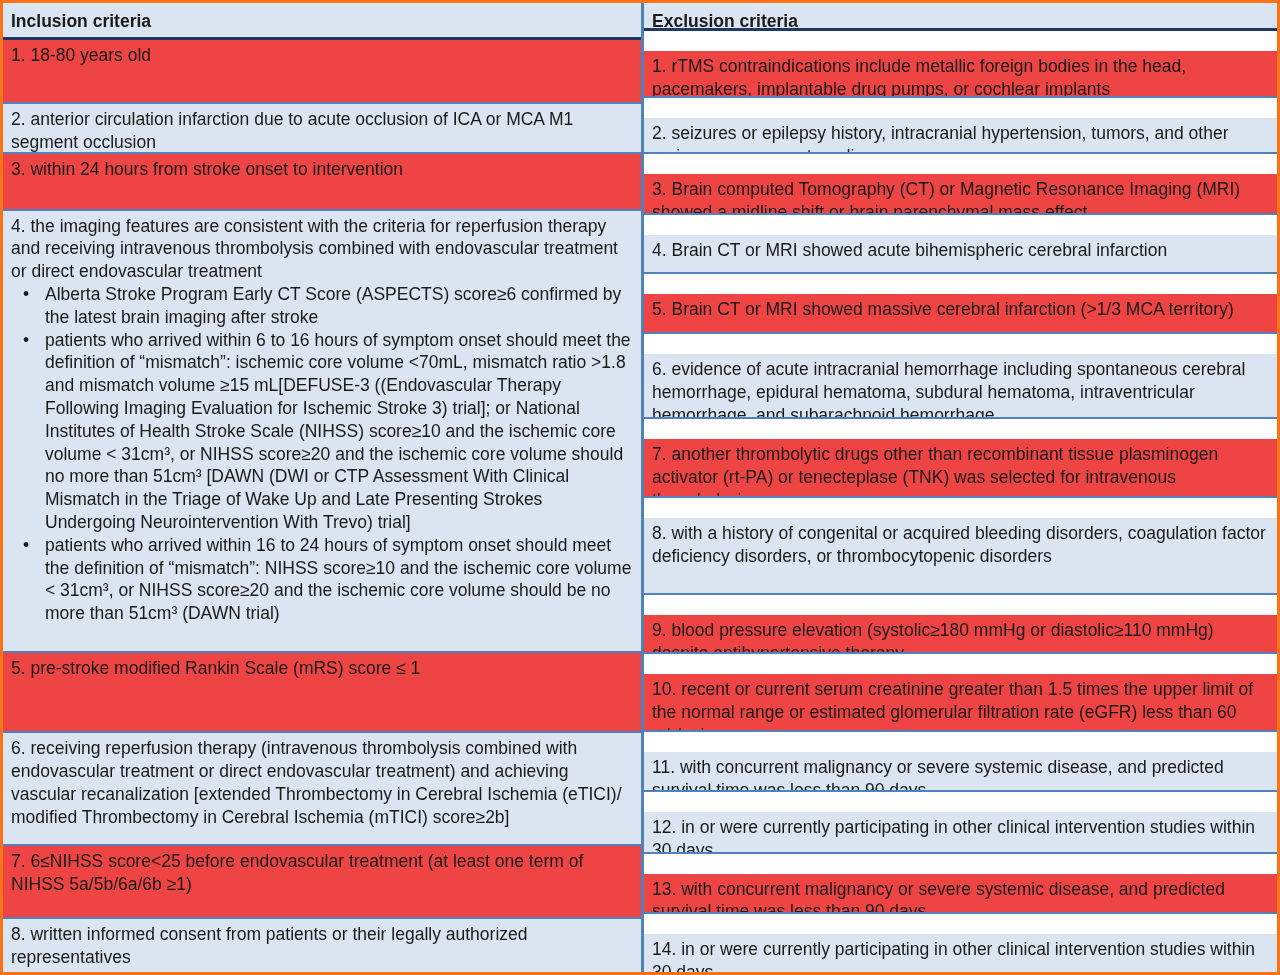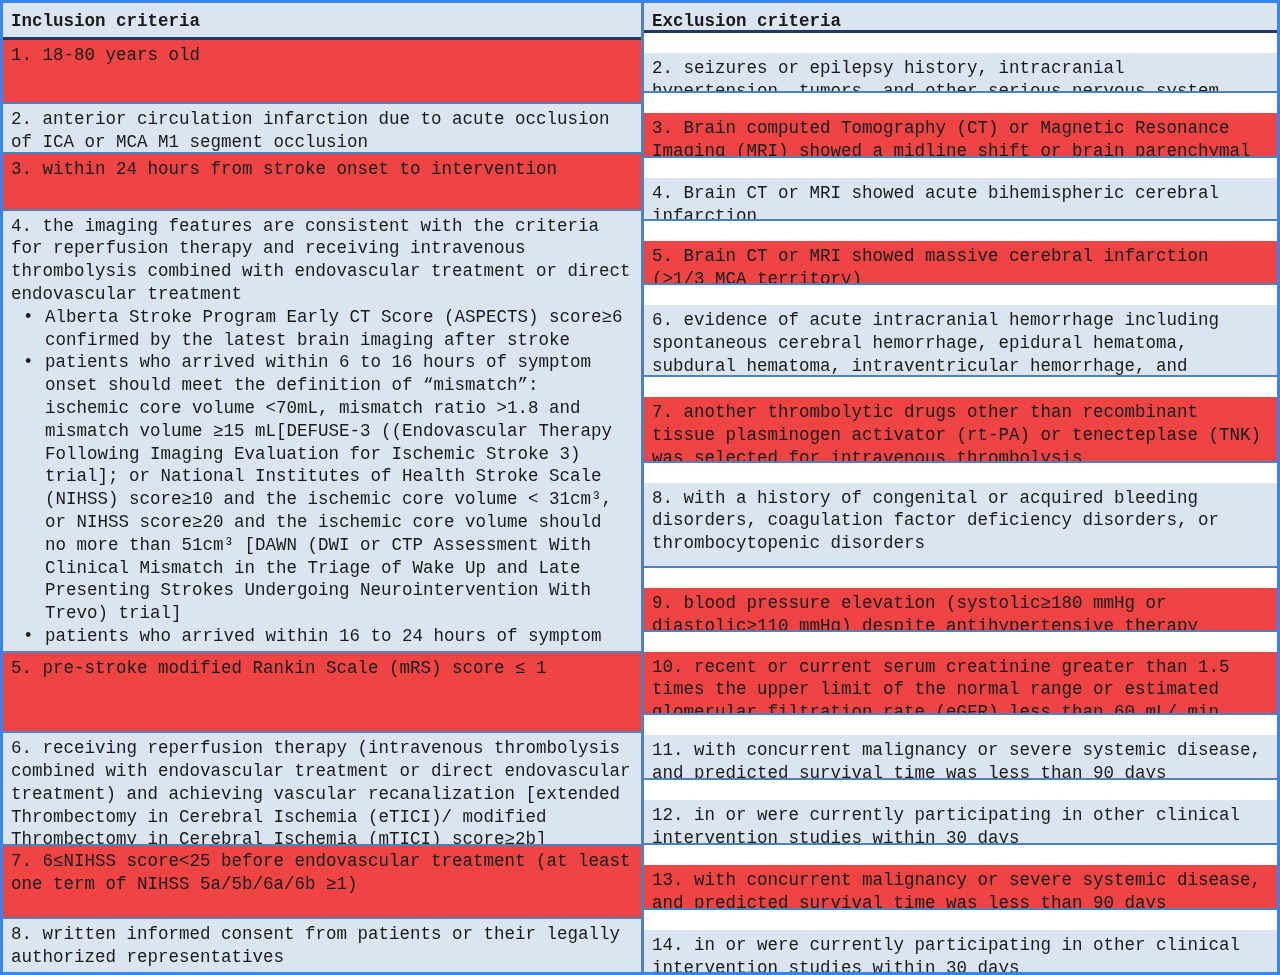--- a/index.html
+++ b/index.html
@@ -1,19 +1,19 @@
 <!DOCTYPE html>
 <html><head>
 <meta charset="utf-8">
 <style>
   html,body{margin:0;padding:0;background:#fff;}
   .tbl{
     width:1280px;height:975px;box-sizing:border-box;
-    border:3px solid #3b82f6;display:flex;background:#fff;
-    font-family:Liberation Mono, monospace;
+    border:3px solid #f97316;display:flex;background:#fff;
+    font-family:Liberation Sans, sans-serif;
     font-size:17.5px;line-height:22.8px;color:#1a1a1a;
   }
   .col{display:flex;flex-direction:column;box-sizing:border-box;}
   .col-left{width:641px;border-right:3px solid #4f81bd;}
   .col-right{flex:1;gap:20px;}
   .cell{
     box-sizing:border-box;padding:4px 9px 0 8px;
     border-bottom:2px solid #4f81bd;overflow:hidden;background:#ef4444;
   }
   .cell.last{border-bottom:none;}
@@ -70,20 +70,23 @@
     </div>
     <div class="cell band last" style="height:54px">
       <span>8. written informed consent from patients or their legally authorized representatives</span>
     </div>
   </div>
 
   <div class="col col-right">
     <div class="cell hdr band" style="height:37px">
       <span>Exclusion criteria</span>
     </div>
+    <div class="cell" style="height:66px">
+      <span>1. rTMS contraindications include metallic foreign bodies in the head, pacemakers, implantable drug pumps, or cochlear implants</span>
+    </div>
     <div class="cell band" style="height:50px">
       <span>2. seizures or epilepsy history, intracranial hypertension, tumors, and other serious nervous system diseases</span>
     </div>
     <div class="cell" style="height:58px">
       <span>3. Brain computed Tomography (CT) or Magnetic Resonance Imaging (MRI) showed a midline shift or brain parenchymal mass effect</span>
     </div>
     <div class="cell band" style="height:54px">
       <span>4. Brain CT or MRI showed acute bihemispheric cerebral infarction</span>
     </div>
     <div class="cell" style="height:57px">

